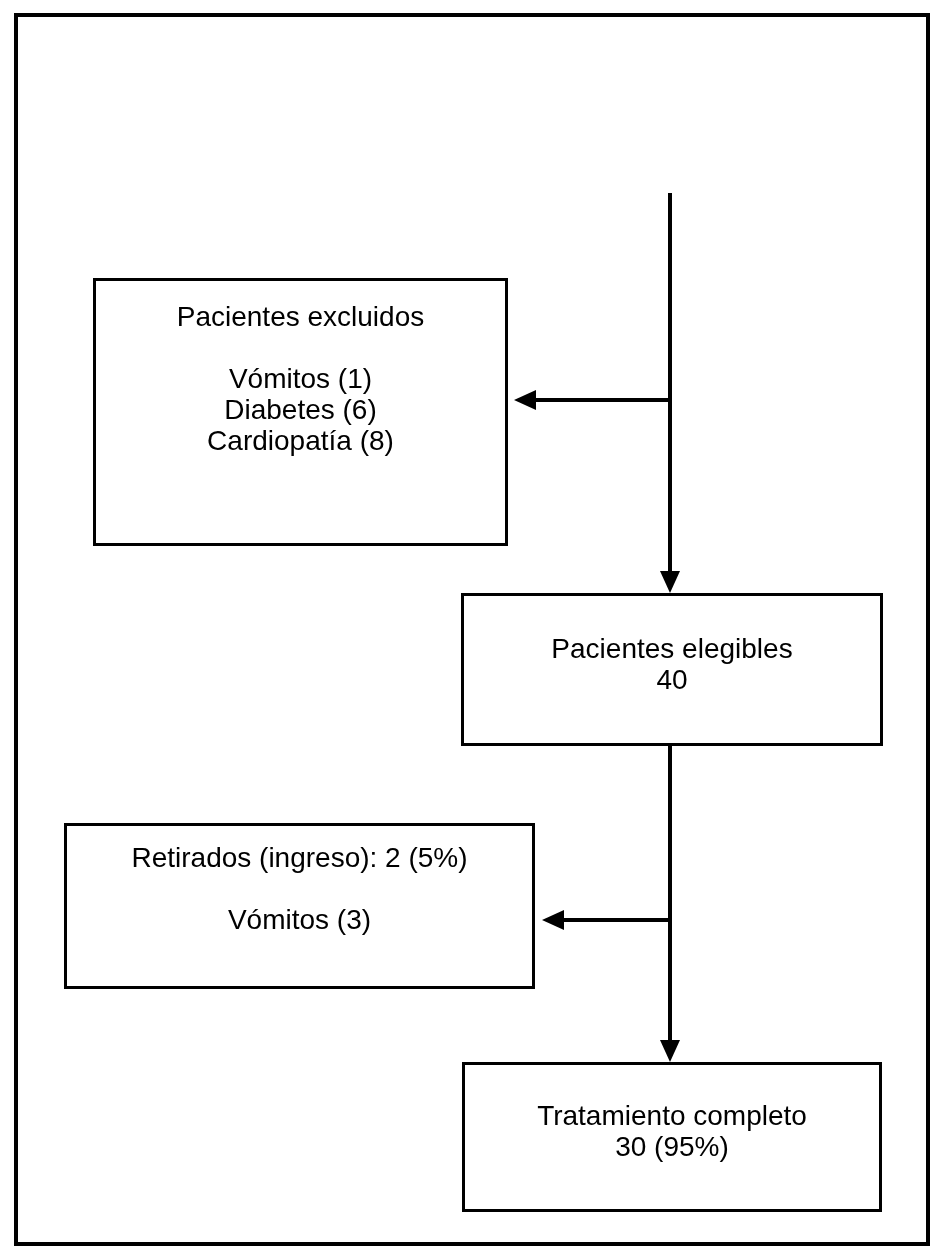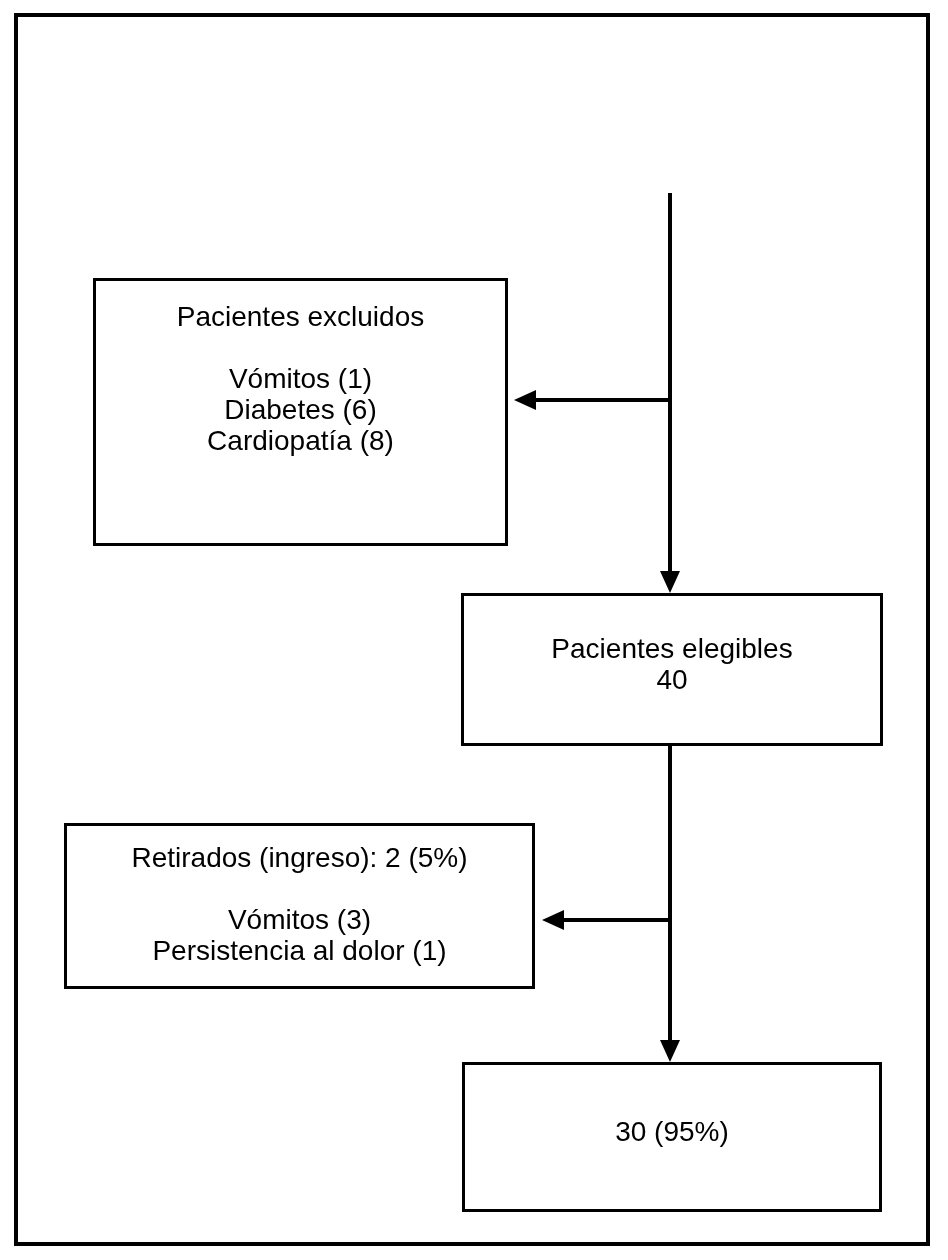--- a/index.html
+++ b/index.html
@@ -110,20 +110,20 @@
 
   <div class="fbox center-v" id="box-included">
     <div class="line">Pacientes elegibles</div>
     <div class="line">40</div>
   </div>
 
   <div class="fbox" id="box-withdrawn">
     <div class="line">Retirados (ingreso): 2 (5%)</div>
     <div class="line"></div>
     <div class="line">Vómitos (3)</div>
-    <div class="line">Persistencia al dolor (1)</div>
   </div>
 
   <div class="fbox center-v" id="box-complete">
+    <div class="line">Tratamiento completo</div>
     <div class="line">30 (95%)</div>
   </div>
 
 </div>
 
 </body></html>

